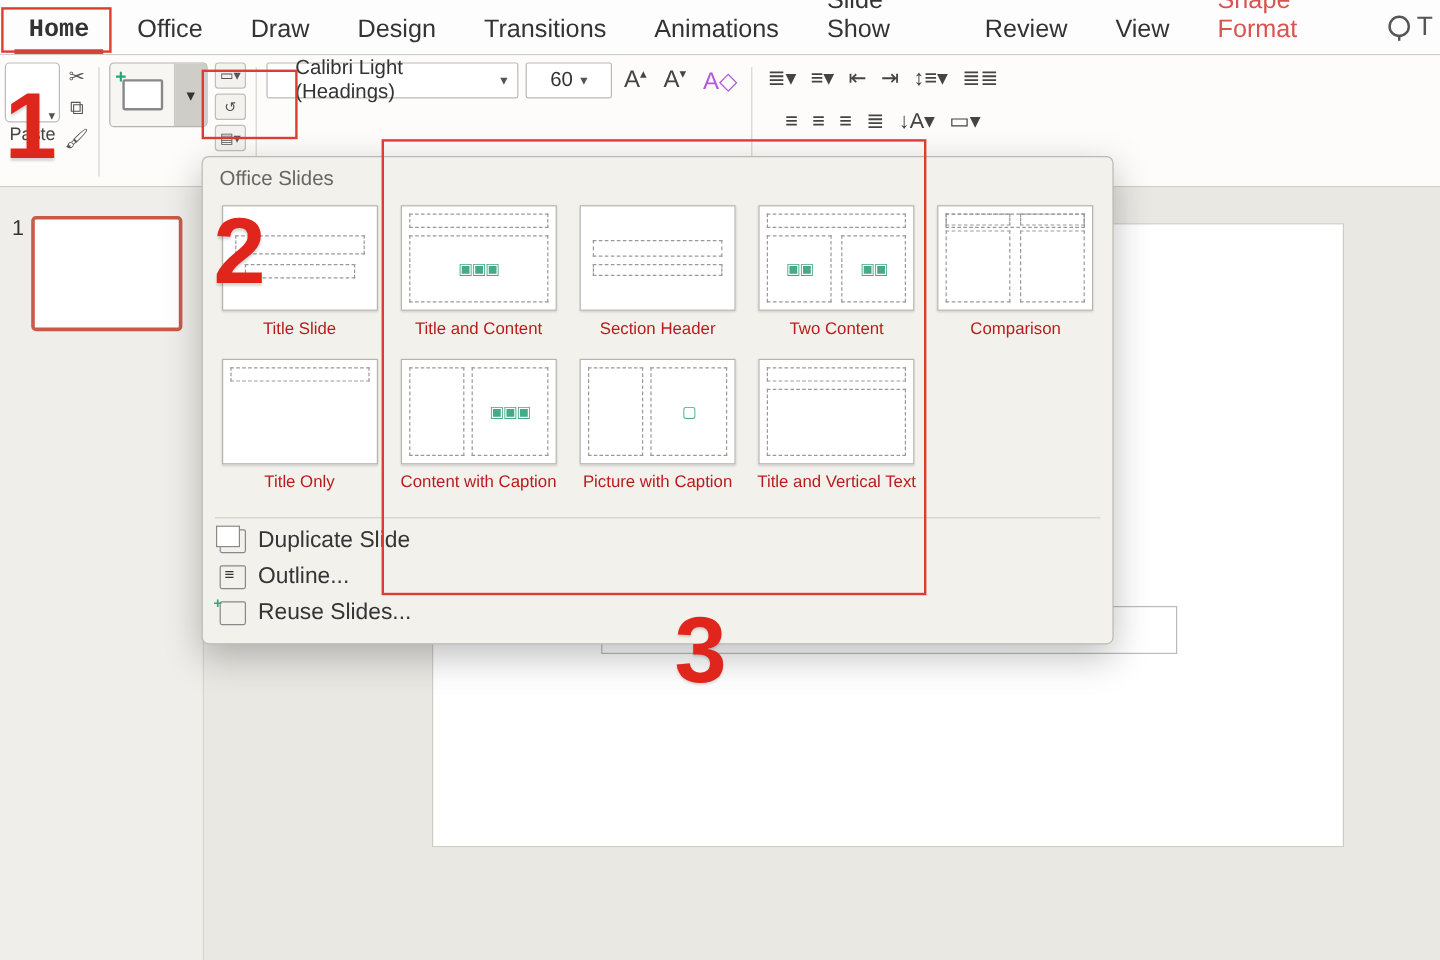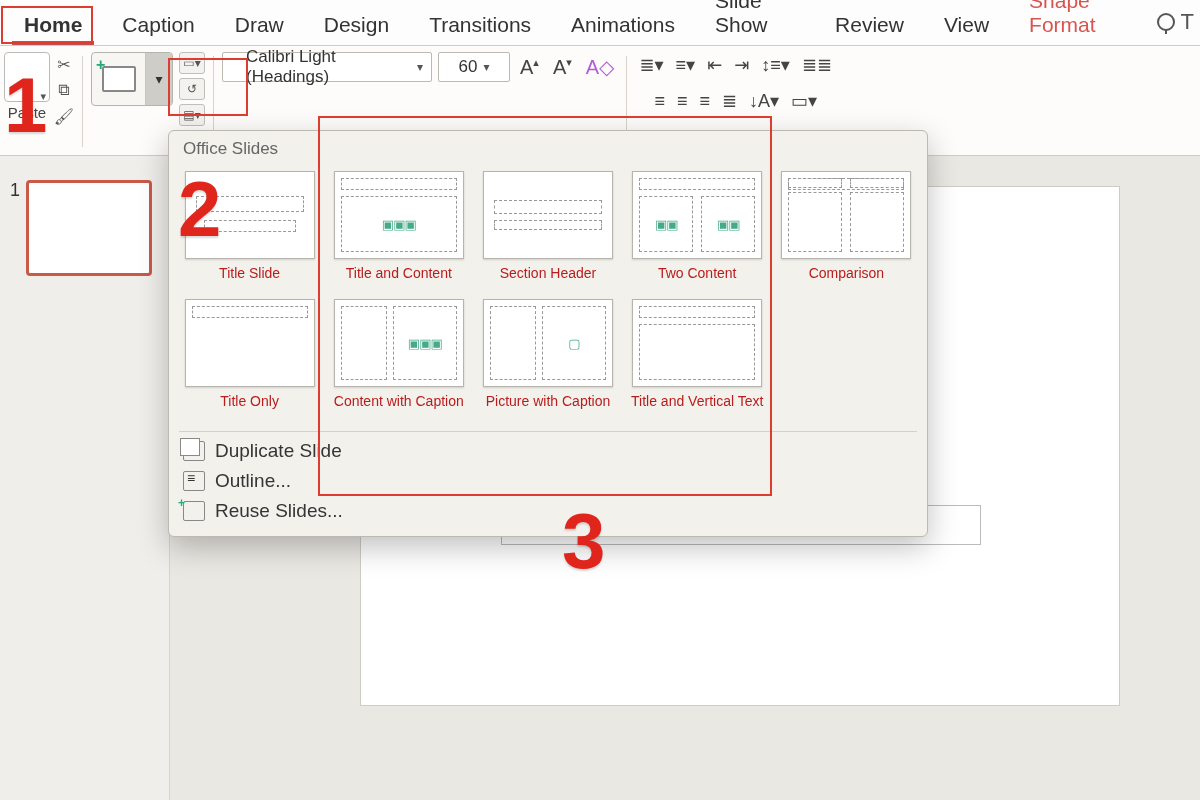--- a/index.html
+++ b/index.html
@@ -1,21 +1,21 @@
 <!DOCTYPE html>
 <html><head>
 <meta charset="utf-8">
 <style>
   * { box-sizing: border-box; margin: 0; padding: 0; font-family: -apple-system, "Segoe UI", sans-serif; }
   body { width: 1200px; height: 800px; background: #e8e6e3; overflow: hidden; position: relative; }
 
   
   .tabs { display: flex; align-items: flex-end; background: #fdfdfd; height: 46px; padding-left: 4px; border-bottom: 1px solid #d0cec9; gap: 0; }
   .tab { padding: 10px 20px 8px; font-size: 21px; color: #333; cursor: pointer; position: relative; }
-  .tab.active { font-weight: 600; }
+  .tab.active { font-weight: 600; font-family: Liberation Mono, monospace; }
   .tab.active::after { content:""; position:absolute; left:8px; right:8px; bottom:0; height:4px; background:#c0504d; }
   .tab.shape { color: #d9534f; font-weight: 500; }
   .tellme { margin-left: auto; padding: 10px 6px; font-size: 22px; color:#555; display:flex; align-items:center; gap:6px;}
   .bulb { width:18px; height:18px; border:2px solid #555; border-radius:50%; display:inline-block; position:relative;}
   .bulb::after { content:""; position:absolute; width:2px; height:5px; background:#555; left:6px; bottom:-5px;}
 
   
   .ribbon { display:flex; align-items:flex-start; background:#fdfcfa; height:110px; padding:6px 4px 4px; border-bottom:1px solid #cfccc6; gap:6px; }
   .group { display:flex; flex-direction:column; align-items:center; gap:4px; }
   .vsep { width:1px; background:#d6d3cc; align-self:stretch; margin:4px 2px; }
@@ -98,21 +98,21 @@
 
   
   .ann-box { position:absolute; border:2px solid #de3c30; z-index:300; pointer-events:none; background:transparent;}
   .ann-num { position:absolute; font-size:78px; font-weight:800; color:#e0261c; z-index:301; font-family:Arial,sans-serif; line-height:1; text-shadow:0 2px 2px rgba(0,0,0,.15);}
 </style>
 </head>
 <body>
 
 <div class="tabs">
   <div class="tab active">Home</div>
-  <div class="tab">Caption</div>
+  <div class="tab">Office</div>
   <div class="tab">Draw</div>
   <div class="tab">Design</div>
   <div class="tab">Transitions</div>
   <div class="tab">Animations</div>
   <div class="tab">Slide Show</div>
   <div class="tab">Review</div>
   <div class="tab">View</div>
   <div class="tab shape">Shape Format</div>
   <div class="tellme">
     <span class="bulb"></span>

